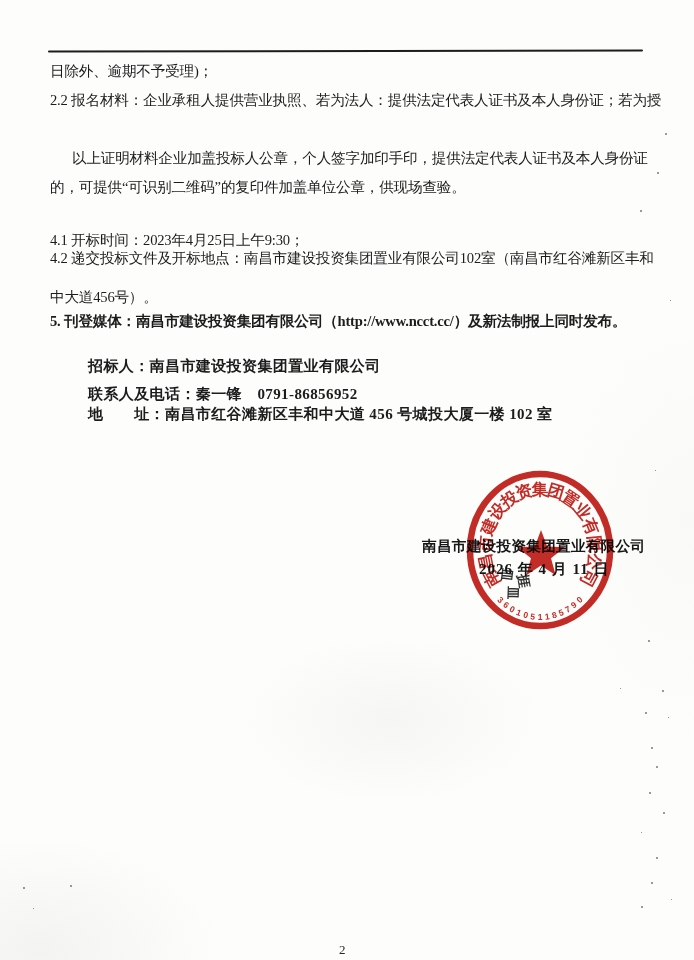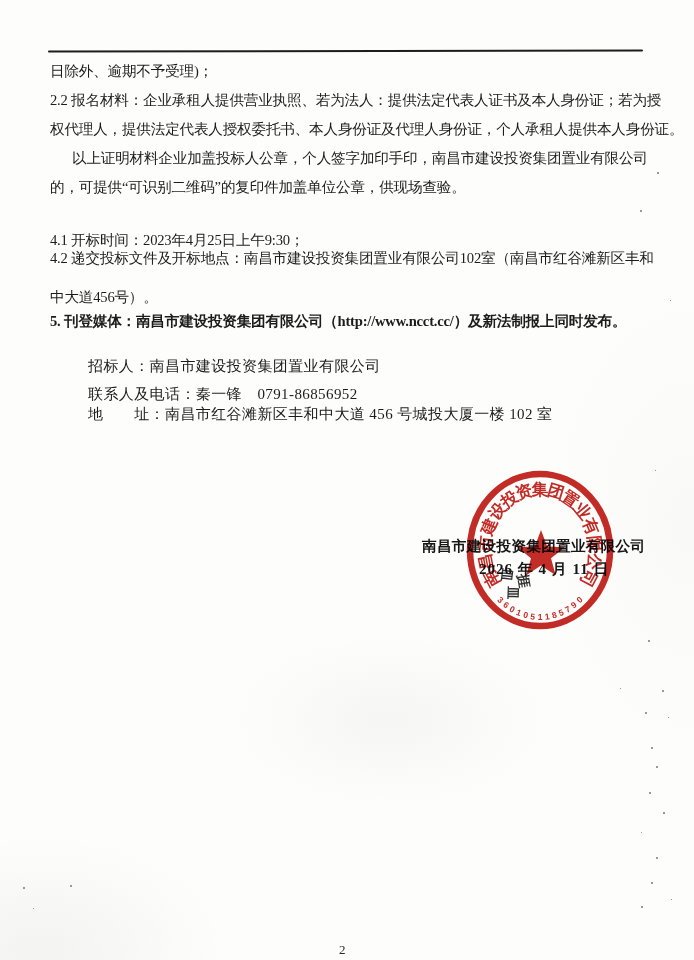--- a/index.html
+++ b/index.html
@@ -21,21 +21,21 @@
     background:#1d1d1d;border-radius:2px;transform:rotate(-0.12deg);z-index:1;
   }
   .bline{
     position:absolute;left:50px;width:600px;
     font-size:14.6px;letter-spacing:-0.2px;line-height:20px;
     white-space:nowrap;z-index:1;
   }
   .bline.bold{font-weight:bold;}
   .bline.indent{padding-left:22px;}
   .contact{
-    position:absolute;left:88px;width:560px;font-size:15px;font-weight:normal;
+    position:absolute;left:88px;width:560px;font-size:15px;font-weight:bold;
     letter-spacing:0.4px;white-space:nowrap;z-index:1;
   }
   .sig{
     position:absolute;font-weight:bold;color:#161616;white-space:nowrap;z-index:1;
   }
   .sig-company{left:422px;top:537px;font-size:14.6px;letter-spacing:0.3px;}
   .sig-date{left:479px;top:560px;font-size:15px;letter-spacing:1px;}
   .bleed{
     position:absolute;color:#141414;z-index:1;opacity:0.88;
     font-family:"Liberation Serif",serif;font-weight:bold;
@@ -61,22 +61,21 @@
 </style>
 </head>
 <body>
 
 <div class="page">
 
   <div class="rule"></div>
 
   <div class="bline" style="top:61px">日除外、逾期不予受理)；</div>
   <div class="bline" style="top:90px">2.2 报名材料：企业承租人提供营业执照、若为法人：提供法定代表人证书及本人身份证；若为授</div>
-  <div class="bline" style="top:119px">权代理人，提供法定代表人授权委托书、本人身份证及代理人身份证，个人承租人提供本人身份证。</div>
-  <div class="bline indent" style="top:148px">以上证明材料企业加盖投标人公章，个人签字加印手印，南昌市建设投资集团置业有限公司</div>
+  <div class="bline indent" style="top:148px">以上证明材料企业加盖投标人公章，个人签字加印手印，提供法定代表人证书及本人身份证</div>
   <div class="bline" style="top:177px">的，可提供“可识别二维码”的复印件加盖单位公章，供现场查验。</div>
   <div class="bline" style="top:230px">4.1 开标时间：2023年4月25日上午9:30；</div>
   <div class="bline" style="top:248px">4.2 递交投标文件及开标地点：南昌市建设投资集团置业有限公司102室（南昌市红谷滩新区丰和</div>
   <div class="bline" style="top:287px">中大道456号）。</div>
   <div class="bline bold" style="top:311px">5. 刊登媒体：南昌市建设投资集团有限公司（http://www.ncct.cc/）及新法制报上同时发布。</div>
 
   <div class="contact" style="top:357px">招标人：南昌市建设投资集团置业有限公司</div>
   <div class="contact" style="top:385px">联系人及电话：秦一锋　0791-86856952</div>
   <div class="contact" style="top:405px">地　　址：南昌市红谷滩新区丰和中大道 456 号城投大厦一楼 102 室</div>
 

